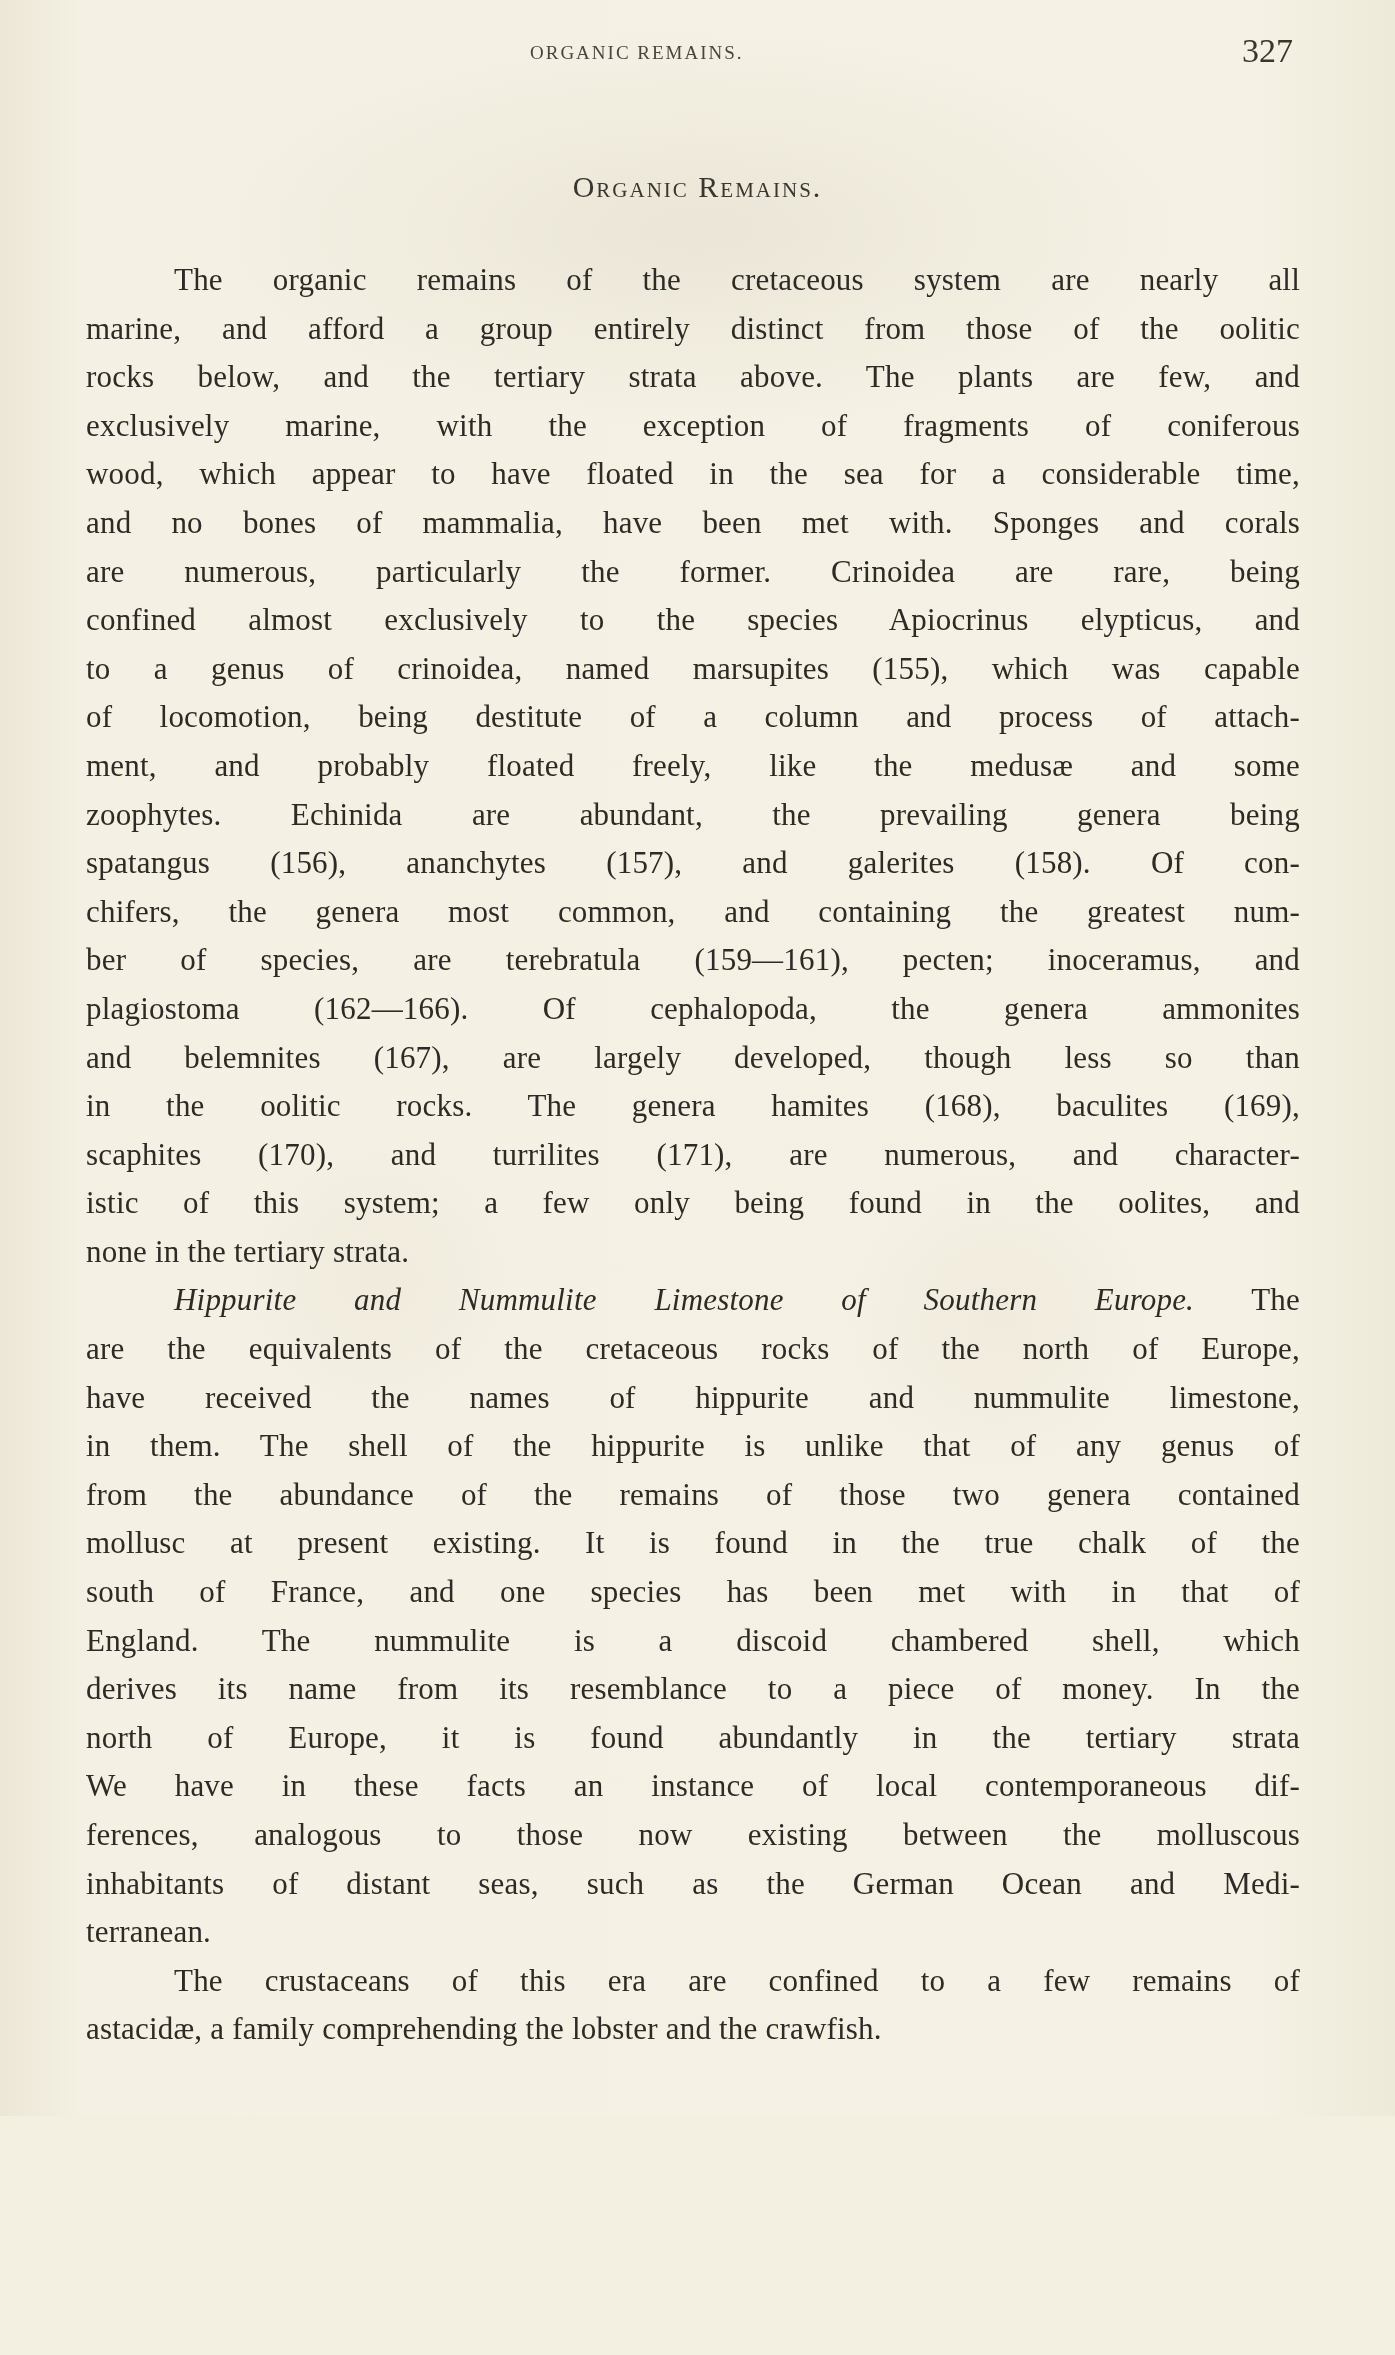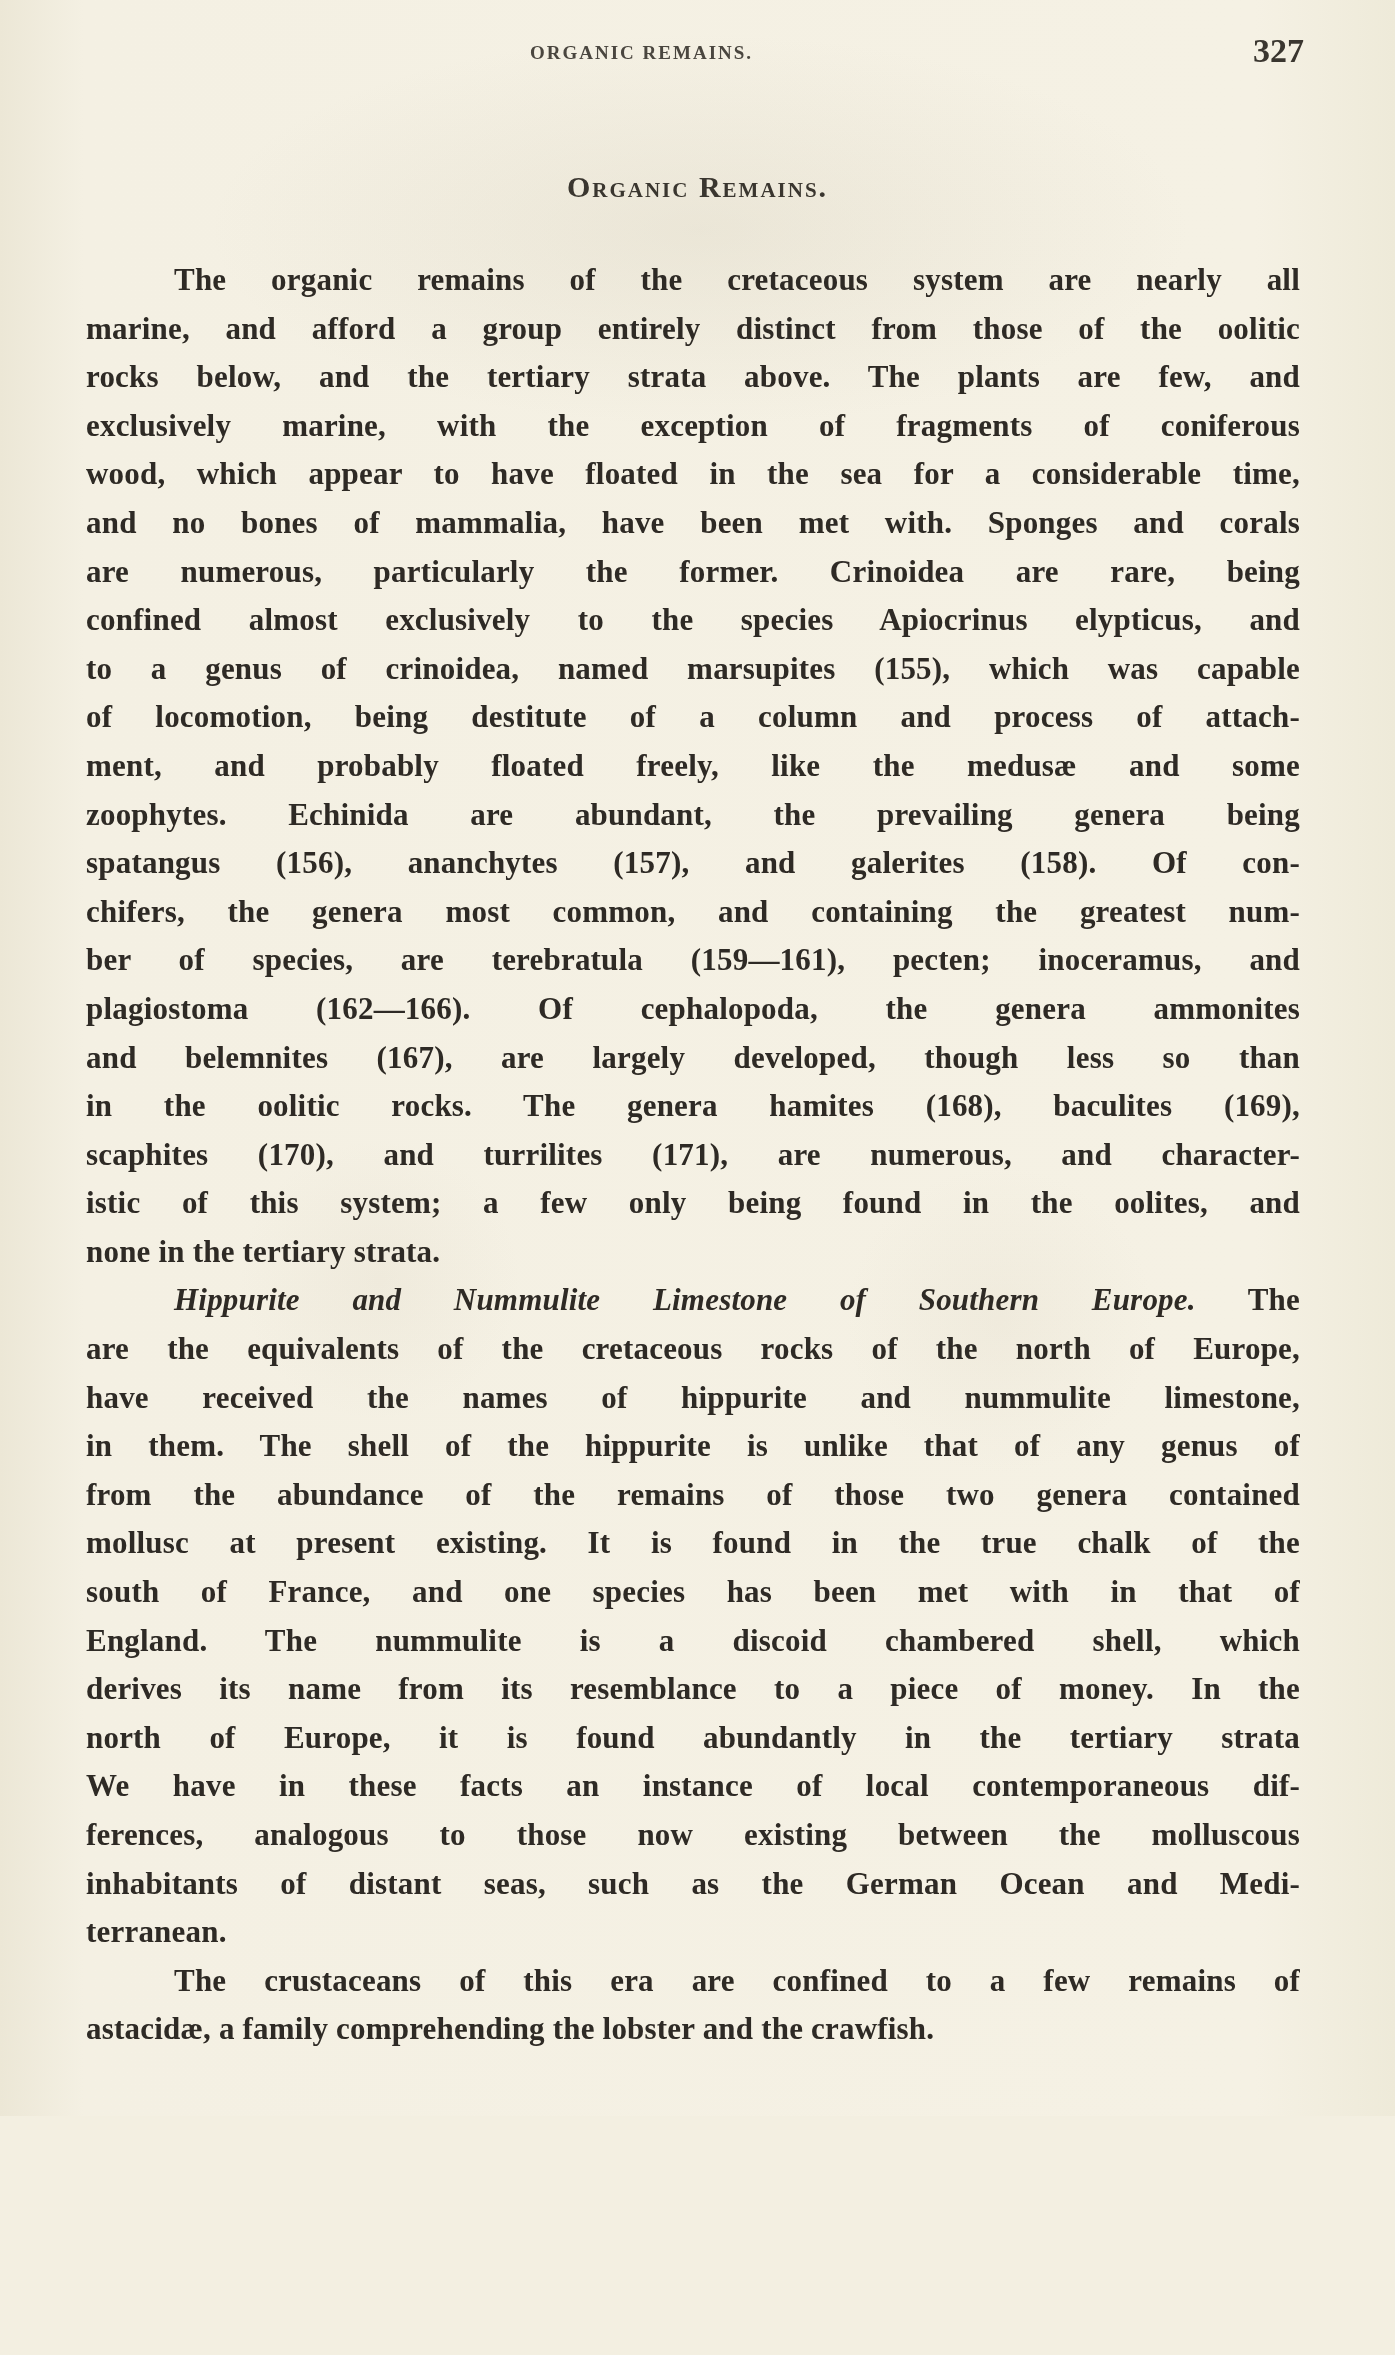--- a/index.html
+++ b/index.html
@@ -15,41 +15,40 @@
       left: 0; top: 0;
       width: 1395px;
       height: 2116px;
       background:
         radial-gradient(ellipse 700px 280px at 700px 230px, rgba(200,192,170,0.22), rgba(0,0,0,0) 70%),
         radial-gradient(ellipse 200px 200px at 380px 1280px, rgba(210,200,180,0.15), rgba(0,0,0,0) 70%),
         radial-gradient(ellipse 220px 220px at 1000px 1320px, rgba(210,200,180,0.15), rgba(0,0,0,0) 70%),
         linear-gradient(90deg, #ece7d6 0%, #f4f0e3 6%, #f5f1e4 90%, #eeead9 100%);
       color: #2b2823;
       font-family: "DejaVu Serif", "Liberation Serif", serif;
-      font-weight: bold;
     }
     .running-head {
       position: absolute;
       top: 36px;
       left: 0;
       width: 1395px;
       height: 40px;
     }
     .running-title {
       position: absolute;
       left: 530px;
       top: 6px;
       font-family: "Liberation Serif", serif;
       font-size: 19px;
       letter-spacing: 2px;
       color: #4a463f;
     }
     .page-number {
       position: absolute;
-      right: 91px;
+      right: 102px;
       top: -4px;
       font-family: "Liberation Serif", serif;
       font-size: 34px;
       color: #3a362f;
     }
     .section-title {
       position: absolute;
       top: 170px;
       left: 0;
       width: 1395px;

